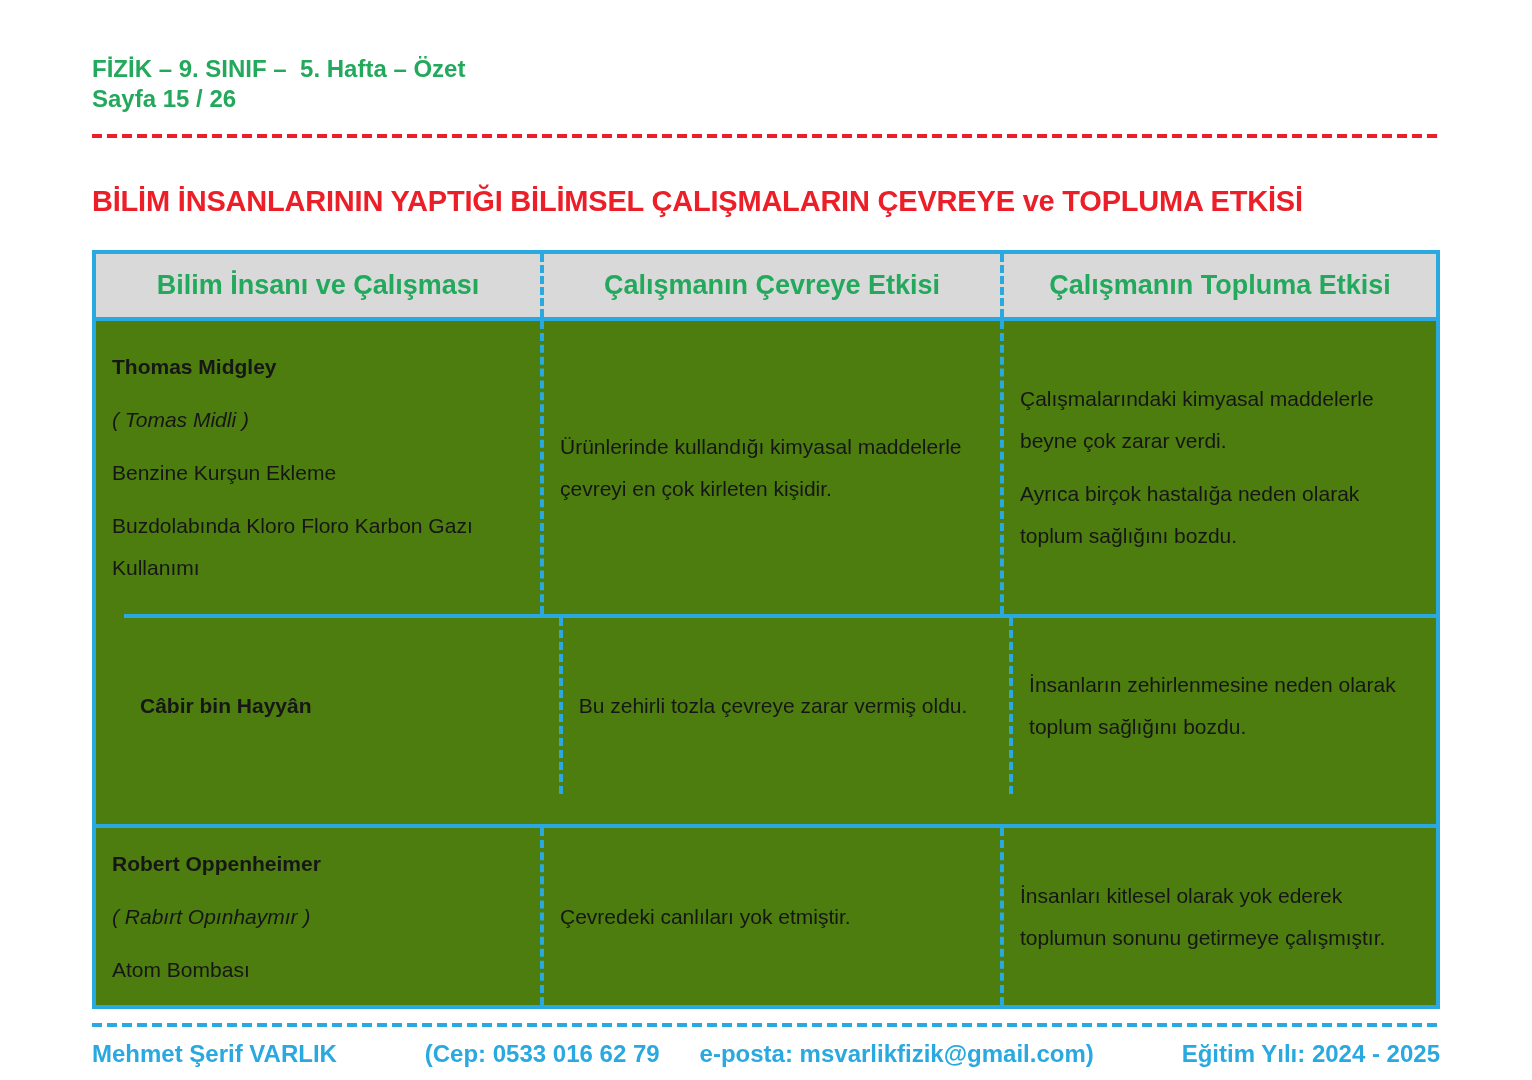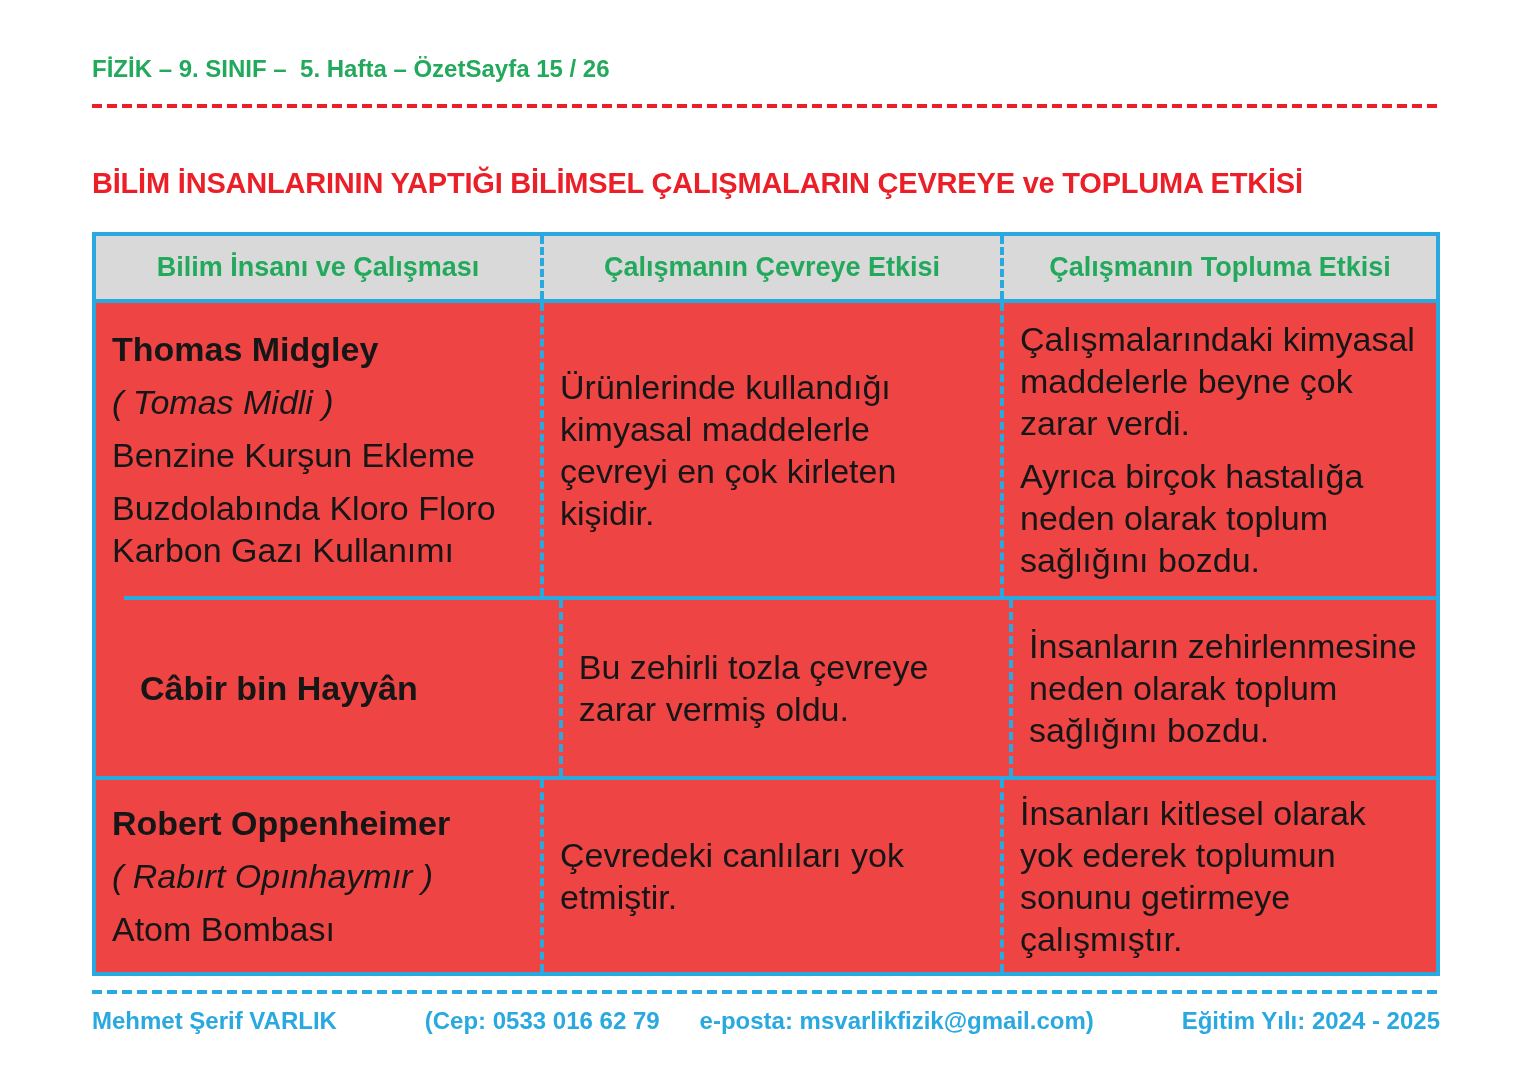--- a/index.html
+++ b/index.html
@@ -12,61 +12,61 @@
   *{margin:0;padding:0;box-sizing:border-box;}
   html,body{background:#ffffff;}
   body{
     width:1532px;height:1080px;overflow:hidden;
     font-family:"Liberation Sans", sans-serif;
     color:var(--ink);
   }
   .page{padding:54px 92px 0 92px;}
 
   
-  .doc-header{display:flex;align-items:baseline;font-weight:bold;font-size:24px;line-height:30px;}
+  .doc-header{display:flex;align-items:baseline;font-weight:bold;font-size:24px;line-height:30px;flex-direction:column;}
   .doc-header .hdr-left{color:var(--green);white-space:pre;}
   .doc-header .hdr-center{color:var(--red);flex:1;text-align:center;}
   .doc-header .hdr-right{color:var(--green);}
 
   .dashed-rule{
     height:4px;border:0;
     background:repeating-linear-gradient(to right,currentColor 0 10px,transparent 10px 15px);
   }
   .red-rule{color:var(--red);margin-top:20px;}
   .cyan-rule{color:var(--cyan);margin-top:14px;}
 
   
   .page-title{
     color:var(--red);font-weight:bold;font-size:29px;line-height:38px;
-    margin:56px 0 30px 0;letter-spacing:-0.2px;
+    margin:44px 0 30px 0;letter-spacing:-0.2px;
   }
 
   
-  .impact-table{border:4px solid var(--cyan);background:#ef4444;}
+  .impact-table{border:4px solid var(--cyan);background:#4d7c0f;}
   .t-row{display:grid;grid-template-columns:444fr 460fr 436fr;}
   .t-row + .t-row{border-top:4px solid var(--cyan);}
   .cell-2,.cell-3{border-left:4px dashed var(--cyan);}
 
   .t-head{min-height:63px;}
   .th{
     background:var(--header-bg);color:var(--green);
     font-weight:bold;font-size:27px;
     display:flex;align-items:center;justify-content:center;
     padding:6px 4px;text-align:center;
   }
 
   .td{
-    font-size:34px;line-height:42px;
+    font-size:21px;line-height:42px;
     padding:12px 18px 12px 16px;
     display:flex;flex-direction:column;justify-content:center;
   }
   .td p + p{margin-top:11px;}
   .row-1{min-height:297px;}
   .row-2{min-height:180px;margin-left:28px;}
-  .row-3{min-height:181px;}
+  .row-3{min-height:181px;margin-top:30px;}
   .bold{font-weight:bold;}
   .italic{font-style:italic;}
 
   
   .doc-footer{display:flex;align-items:center;font-weight:bold;font-size:24px;line-height:30px;color:var(--cyan);margin-top:12px;}
   .doc-footer .ftr-author{}
   .doc-footer .ftr-contact{flex:1;text-align:center;white-space:pre;}
   .doc-footer .ftr-year{}
 </style>
 </head>

